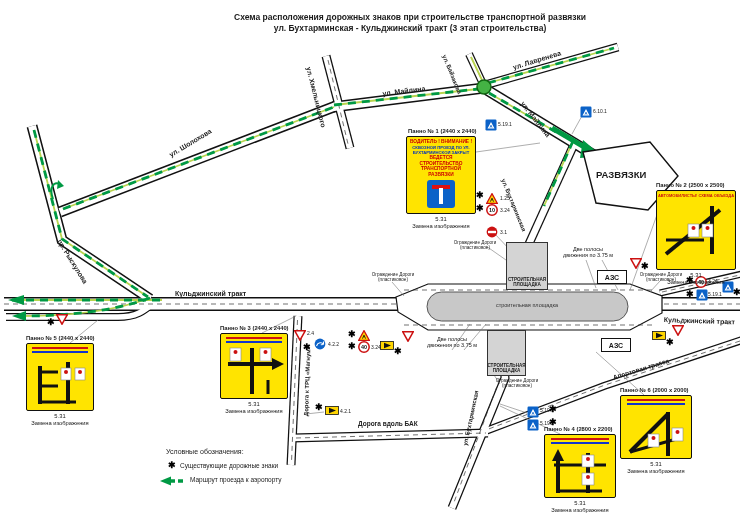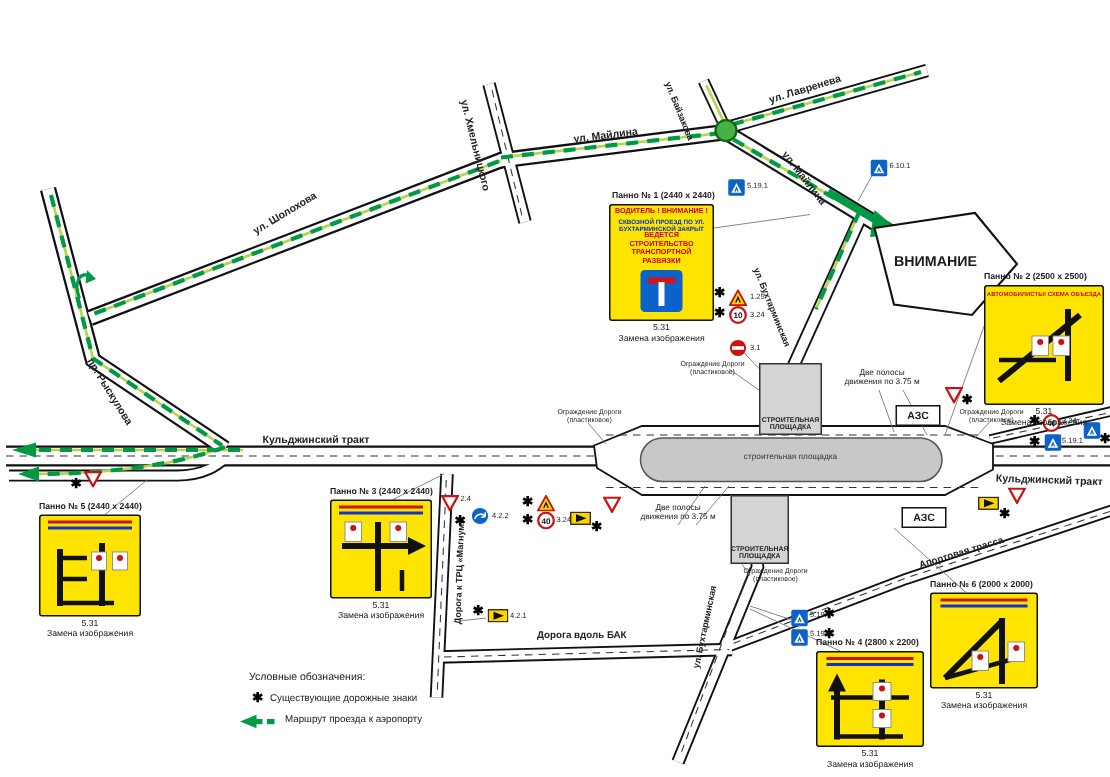--- a/index.html
+++ b/index.html
@@ -187,37 +187,41 @@
       <use href="#sgn-bluesq" x="722" y="281" width="12" height="12"></use>
       <use href="#sgn-bluesq" x="527" y="406" width="12" height="12"></use>
       <use href="#sgn-bluesq" x="527" y="419" width="12" height="12"></use>
       <use href="#sgn-bluesq" x="580" y="106" width="12" height="12"></use>
       <use href="#sgn-bluesq" x="485" y="119" width="12" height="12"></use>
       <use href="#sgn-ybrd" x="325" y="406" width="14" height="9"></use>
       <use href="#sgn-give" x="56" y="314" width="12" height="11"></use>
     </g>
   </svg>
 
+  <div class="lbl title" style="left:190px;top:12px;width:440px">
+    <div>Схема расположения дорожных знаков при строительстве транспортной развязки</div>
+    <div>ул. Бухтарминская - Кульджинский тракт (3 этап строительства)</div>
+  </div>
 
   <div class="lbl street" style="left:168px;top:152px;transform:rotate(-31deg)">ул. Шолохова</div>
   <div class="lbl street" style="left:62px;top:238px;transform:rotate(58deg)">пр. Рыскулова</div>
   <div class="lbl street" style="left:312px;top:66px;transform:rotate(76deg)">ул. Хмельницкого</div>
   <div class="lbl street" style="left:382px;top:90px;transform:rotate(-7deg)">ул. Майлина</div>
   <div class="lbl street" style="left:447px;top:54px;transform:rotate(68deg);font-size:6px">ул. Байзакова</div>
   <div class="lbl street" style="left:512px;top:64px;transform:rotate(-17deg)">ул. Лавренева</div>
   <div class="lbl street" style="left:525px;top:100px;transform:rotate(52deg)">ул. Майлина</div>
   <div class="lbl street" style="left:506px;top:178px;transform:rotate(68deg);font-size:6px">ул. Бухтарминская</div>
   <div class="lbl street" style="left:462px;top:445px;transform:rotate(-78deg);font-size:6px">ул. Бухтарминская</div>
   <div class="lbl street" style="left:175px;top:290px">Кульджинский тракт</div>
   <div class="lbl street" style="left:664px;top:316px;transform:rotate(2deg)">Кульджинский тракт</div>
   <div class="lbl street" style="left:303px;top:416px;transform:rotate(-88deg);font-size:6px">Дорога к ТРЦ «Магнум»</div>
   <div class="lbl street" style="left:358px;top:420px;font-size:6.5px">Дорога вдоль БАК</div>
   <div class="lbl street" style="left:612px;top:374px;transform:rotate(-17deg);font-size:6.5px">Апортовая трасса</div>
 
-  <div class="lbl" style="left:596px;top:170px;font-size:9.5px;font-weight:bold">ВНИМАНИЕ</div>
+  <div class="lbl" style="left:596px;top:170px;font-size:9.5px;font-weight:bold">РАЗВЯЗКИ</div>
   <div class="azs" style="left:597px;top:270px;width:30px;height:14px">АЗС</div>
   <div class="azs" style="left:601px;top:338px;width:30px;height:14px">АЗС</div>
 
   <div class="sitebox" style="left:506px;top:242px;width:42px;height:48px">
     <span>СТРОИТЕЛЬНАЯ</span>
     <span>ПЛОЩАДКА</span>
   </div>
   <div class="sitebox" style="left:487px;top:330px;width:39px;height:46px">
     <span>СТРОИТЕЛЬНАЯ</span>
     <span>ПЛОЩАДКА</span>

